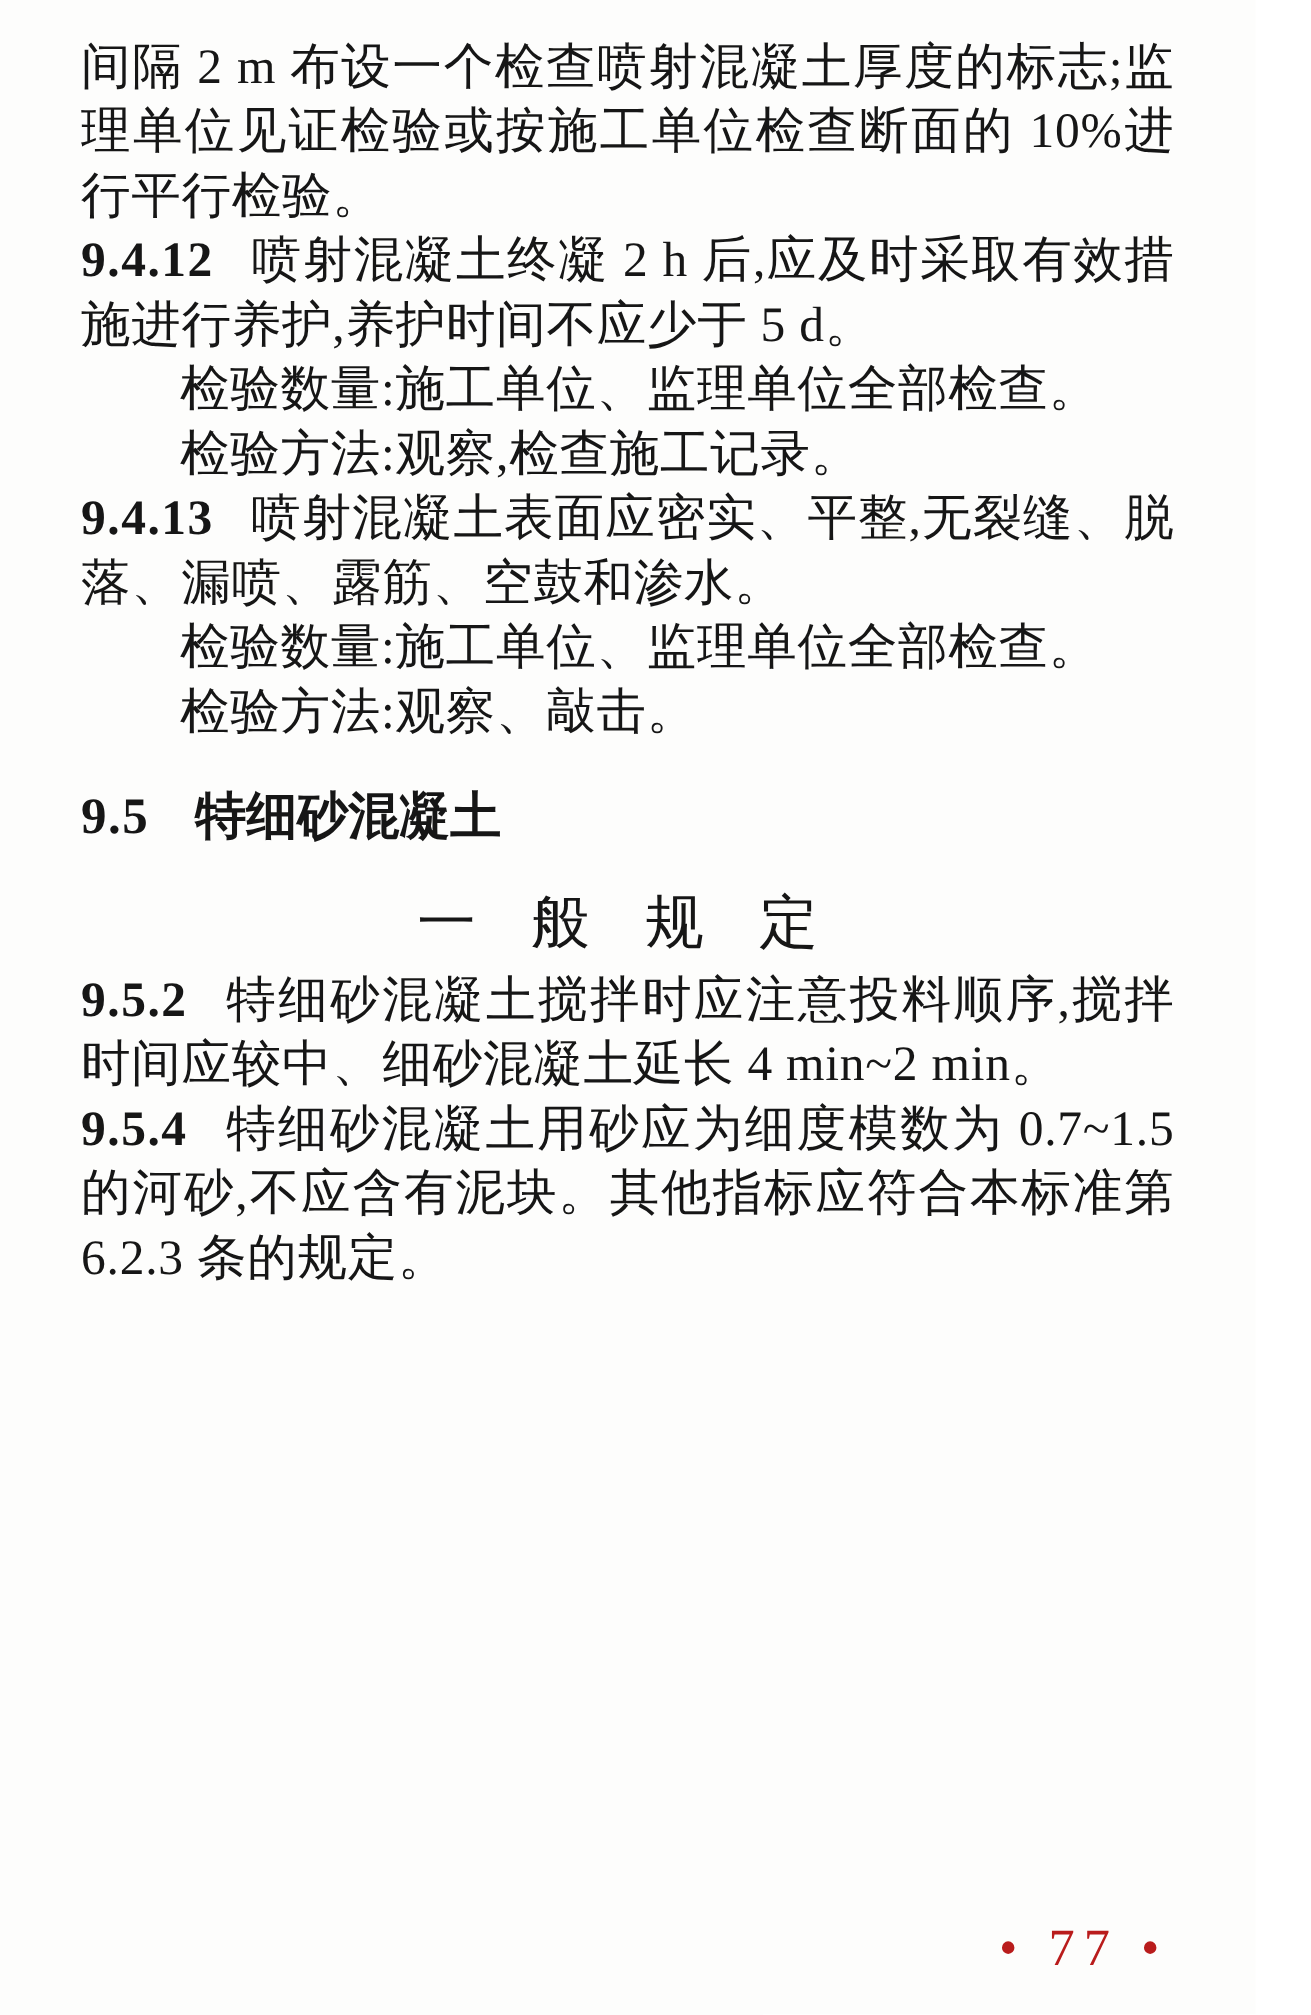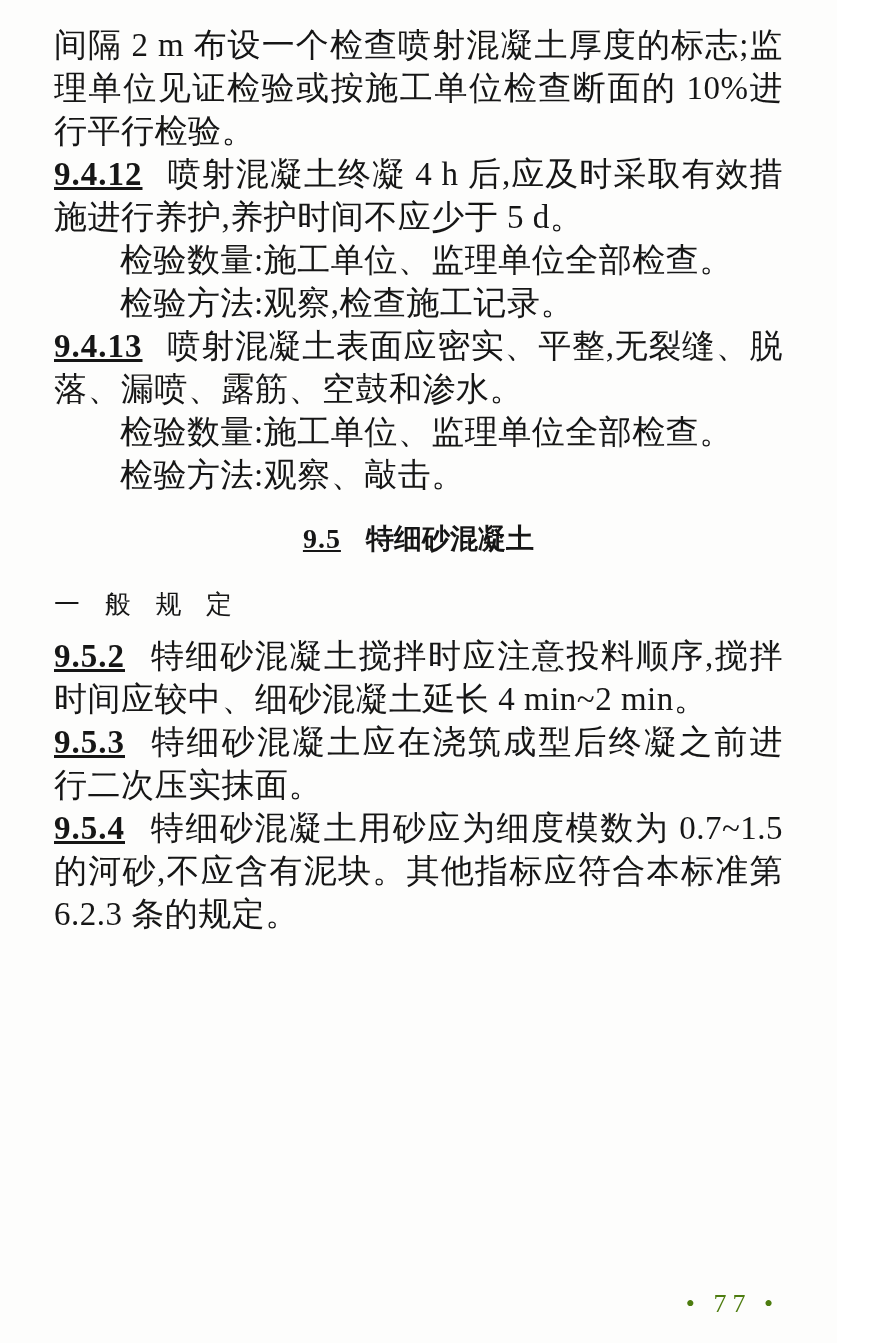--- a/index.html
+++ b/index.html
@@ -27,67 +27,65 @@
     letter-spacing: 0.5px;
   }
   .para.indent {
     text-indent: 2em;
   }
   .clause-num {
     font-weight: bold;
     font-family: "Liberation Serif", "DejaVu Serif", serif;
     margin-right: 0.75em;
     letter-spacing: 1px;
-    text-decoration: underline;
   }
   .section-heading {
-    font-size: 28px;
-    line-height: 44px;
+    font-size: 34px;
+    line-height: 55px;
     font-weight: bold;
     font-family: "Liberation Sans", "DejaVu Sans", sans-serif;
-    text-align: center;
+    text-align: left;
     margin: 20px 0 0 0;
   }
   .section-heading .clause-num {
     font-family: "Liberation Serif", "DejaVu Serif", serif;
     margin-right: 0.9em;
   }
   .sub-heading {
-    font-size: 26px;
+    font-size: 39px;
     line-height: 44px;
-    text-align: left;
+    text-align: center;
     letter-spacing: 0.35em;
     margin: 22px 0 8px 0;
   }
   .sub-heading.tight {
     margin: 2px 0 2px 0;
   }
   .page-footer {
     position: absolute;
     right: 58px;
     bottom: 24px;
-    font-size: 26px;
+    font-size: 35px;
     letter-spacing: 6px;
-    color: #4d7c0f;
+    color: #b91c1c;
   }
 </style>
 </head>
 <body>
 
 <div class="page">
   <div class="doc-body">
       <div class="para">间隔 2 m 布设一个检查喷射混凝土厚度的标志;监理单位见证检验或按施工单位检查断面的 10%进行平行检验。</div>
-      <div class="para clause"><span class="clause-num">9.4.12</span><span>喷射混凝土终凝 4 h 后,应及时采取有效措施进行养护,养护时间不应少于 5 d。</span></div>
+      <div class="para clause"><span class="clause-num">9.4.12</span><span>喷射混凝土终凝 2 h 后,应及时采取有效措施进行养护,养护时间不应少于 5 d。</span></div>
       <div class="para indent">检验数量:施工单位、监理单位全部检查。</div>
       <div class="para indent">检验方法:观察,检查施工记录。</div>
       <div class="para clause"><span class="clause-num">9.4.13</span><span>喷射混凝土表面应密实、平整,无裂缝、脱落、漏喷、露筋、空鼓和渗水。</span></div>
       <div class="para indent">检验数量:施工单位、监理单位全部检查。</div>
       <div class="para indent">检验方法:观察、敲击。</div>
       <div class="section-heading"><span class="clause-num">9.5</span><span>特细砂混凝土</span></div>
       <div class="sub-heading">一 般 规 定</div>
       <div class="para clause"><span class="clause-num">9.5.2</span><span>特细砂混凝土搅拌时应注意投料顺序,搅拌时间应较中、细砂混凝土延长 4 min~2 min。</span></div>
-      <div class="para clause"><span class="clause-num">9.5.3</span><span>特细砂混凝土应在浇筑成型后终凝之前进行二次压实抹面。</span></div>
       <div class="para clause"><span class="clause-num">9.5.4</span><span>特细砂混凝土用砂应为细度模数为 0.7~1.5 的河砂,不应含有泥块。其他指标应符合本标准第 6.2.3 条的规定。</span></div>
     </div>
   <div class="page-footer">
     <span>•  77  •</span>
   </div>
 </div>
 
 </body></html>

